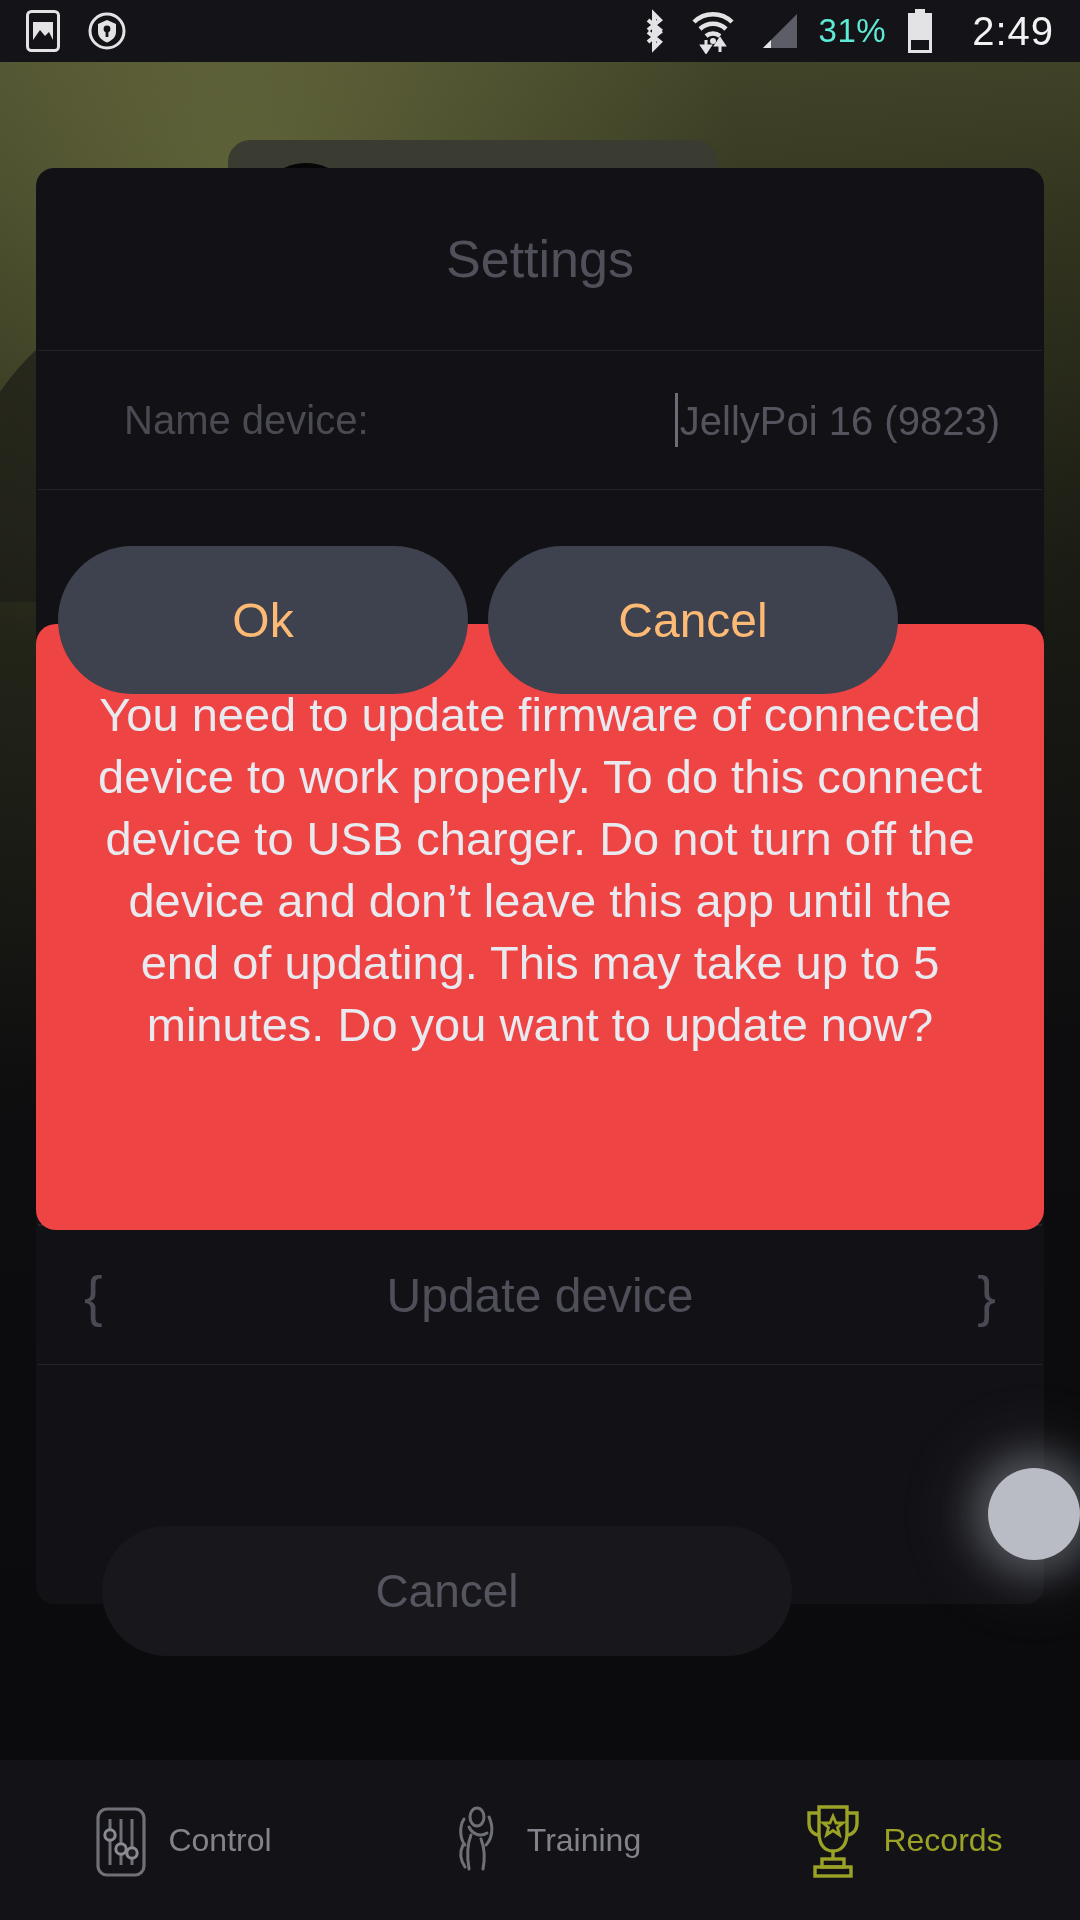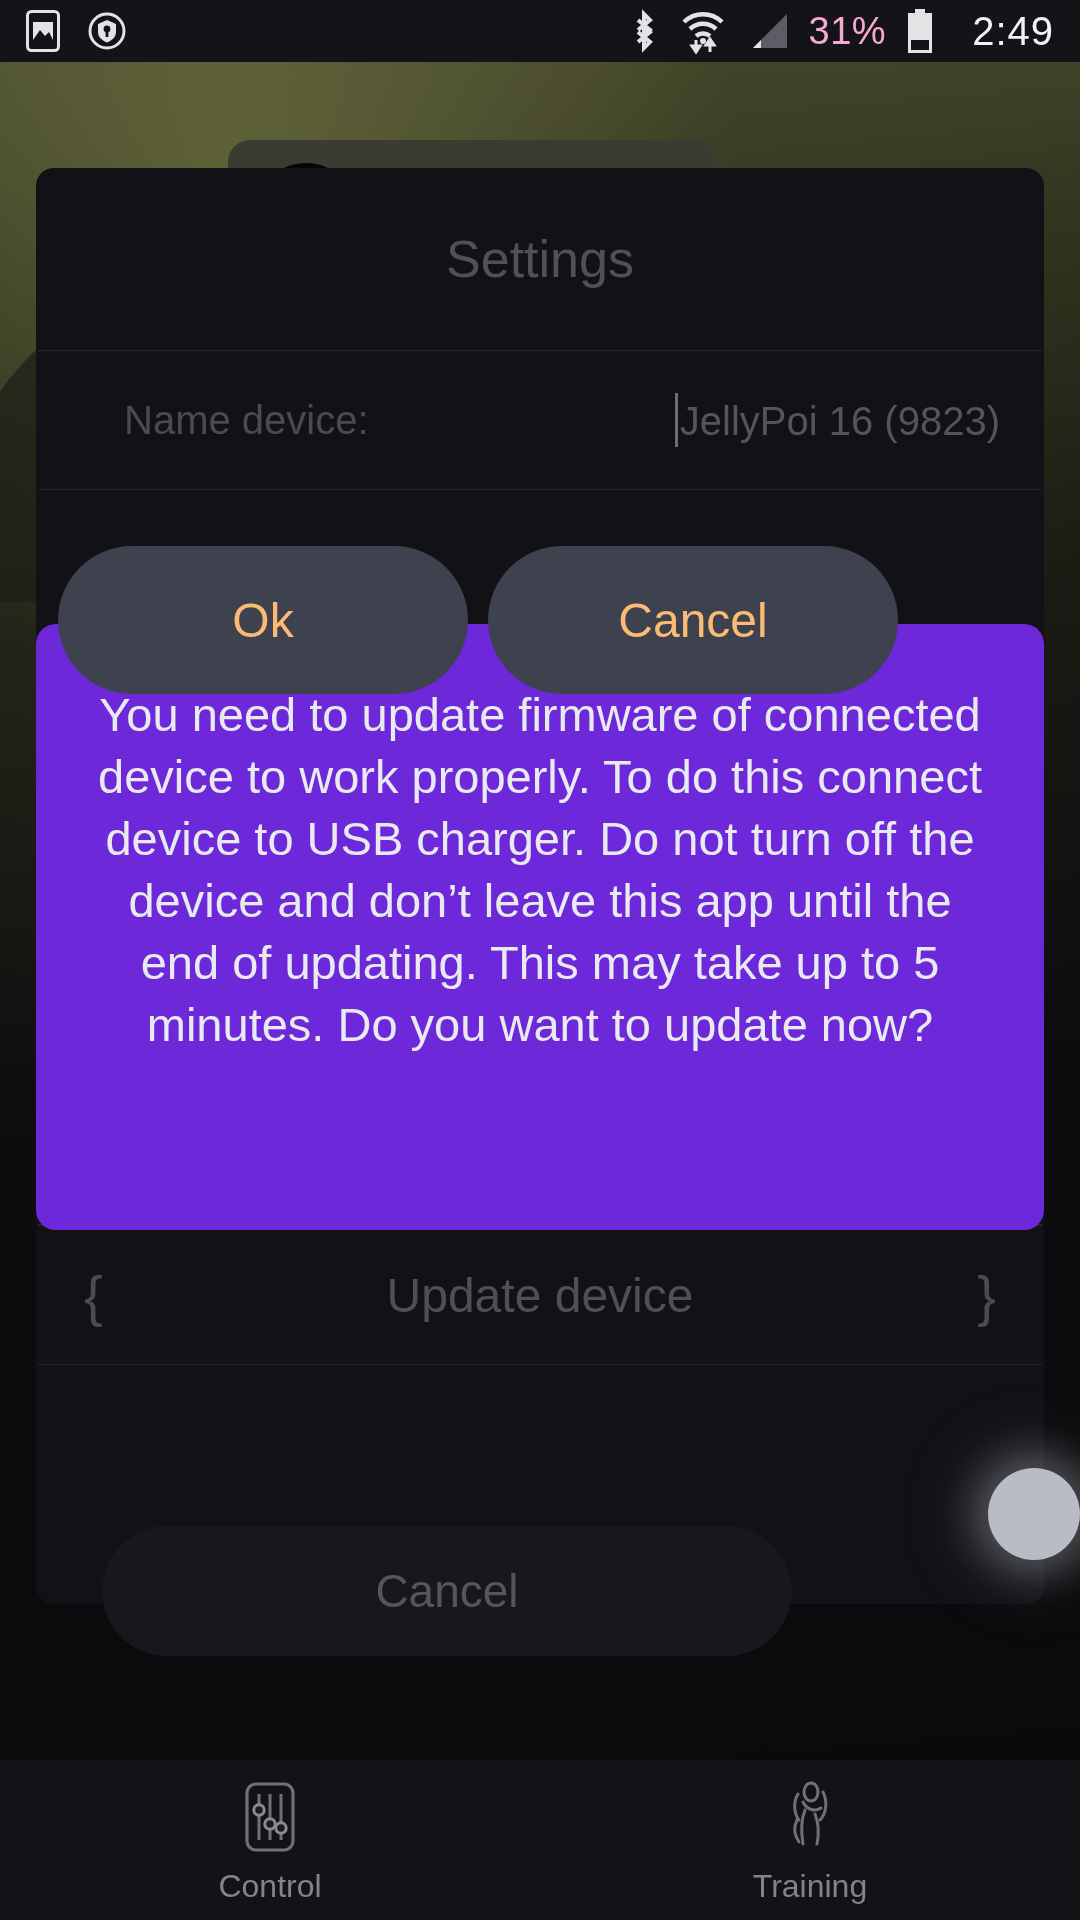--- a/index.html
+++ b/index.html
@@ -13,21 +13,21 @@
 
   
   #statusbar {
     position:absolute; top:0; left:0; width:1080px; height:62px;
     background:#141418; display:flex; align-items:center;
     padding:0 26px; z-index:90;
   }
   .sb-left { display:flex; align-items:center; gap:28px; }
   .sb-right { margin-left:auto; display:flex; align-items:center; gap:20px; }
   .sb-icon { display:flex; align-items:center; justify-content:center; }
-  .sb-text { color:#f9a8d4; font-size:38px; letter-spacing:.5px; }
+  .sb-text { color:#5eead4; font-size:33px; letter-spacing:.5px; }
   .sb-clock { color:#f2f2f4; font-size:40px; letter-spacing:1px; margin-left:18px; }
 
   
   #wallpaper {
     position:absolute; inset:62px 0 0 0;
     background:
       radial-gradient(circle at 22% 6%, rgba(120,125,70,.55) 0%, rgba(60,62,38,.25) 26%, rgba(0,0,0,0) 48%),
       linear-gradient(175deg,#4a4c2e 0%, #33351f 12%, #1b1c14 30%, #0d0d0f 55%, #0a0a0c 100%);
   }
   #wall-hill {
@@ -102,21 +102,21 @@
   
   #glow-orb {
     position:absolute; left:988px; top:1468px; width:92px; height:92px;
     border-radius:50%; background:#b9bcc4; z-index:11;
     box-shadow:0 0 34px 16px rgba(185,190,200,.30), 0 0 70px 26px rgba(150,155,170,.14);
   }
 
   
   #modal {
     position:absolute; left:36px; top:624px; width:1008px; height:606px;
-    background:#6d28d9; border-radius:20px; z-index:40;
+    background:#ef4444; border-radius:20px; z-index:40;
   }
   #modal-message {
     padding:60px 52px 0 52px;
     color:#e8eaf0; font-size:47px; line-height:62px;
     text-align:center; font-weight:400;
   }
   #modal-buttons {
     position:absolute; left:0; top:546px; width:1008px;
     display:flex; z-index:45; padding:0 58px; gap:20px;
   }
@@ -125,21 +125,21 @@
     display:flex; align-items:center; justify-content:center;
     color:#fdba74; font-size:48px;
   }
 
   
   #bottomnav {
     position:absolute; left:0; bottom:0; width:1080px; height:160px;
     background:#131317; display:flex; z-index:60;
   }
   .navitem {
-    flex:1; display:flex; flex-direction:column;
+    flex:1; display:flex; flex-direction:row;
     align-items:center; justify-content:center; gap:14px;
   }
   .navlabel { font-size:32px; color:#83838c; }
   .navitem.active .navlabel { color:#9aa326; }
   .navicon { height:78px; display:flex; align-items:flex-end; }
 </style>
 </head>
 <body>
 
 <div id="screen">
@@ -276,15 +276,29 @@
           <path d="M25 14 C20 22 21 34 26 40" fill="none" stroke="#6f7078" stroke-width="3" stroke-linecap="round"></path>
           <path d="M50 12 C55 22 53 34 47 40" fill="none" stroke="#6f7078" stroke-width="3" stroke-linecap="round"></path>
           <path d="M30 22 C34 30 42 32 48 28" fill="none" stroke="#6f7078" stroke-width="3" stroke-linecap="round"></path>
           <path d="M32 30 C28 40 28 52 30 64" fill="none" stroke="#6f7078" stroke-width="3" stroke-linecap="round"></path>
           <path d="M42 34 C46 44 46 54 44 64" fill="none" stroke="#6f7078" stroke-width="3" stroke-linecap="round"></path>
           <path d="M24 40 C20 48 22 56 26 62" fill="none" stroke="#6f7078" stroke-width="3" stroke-linecap="round"></path>
         </svg>
       </span>
       <span class="navlabel">Training</span>
     </div>
+    <div class="navitem active">
+      <span class="navicon">
+        <svg width="72" height="76" viewBox="0 0 72 76">
+          <path d="M22 4 H50 V30 C50 42 44 48 36 48 C28 48 22 42 22 30 Z" fill="none" stroke="#9aa326" stroke-width="3.4"></path>
+          <path d="M22 10 H12 V20 C12 28 17 32 23 32" fill="none" stroke="#9aa326" stroke-width="3.4"></path>
+          <path d="M50 10 H60 V20 C60 28 55 32 49 32" fill="none" stroke="#9aa326" stroke-width="3.4"></path>
+          <path d="M36 13 L39 20 H46 L40.5 24.5 L42.5 32 L36 27.5 L29.5 32 L31.5 24.5 L26 20 H33 Z" fill="none" stroke="#9aa326" stroke-width="2.8"></path>
+          <line x1="36" y1="48" x2="36" y2="56" stroke="#9aa326" stroke-width="3.4"></line>
+          <rect x="25" y="56" width="22" height="8" fill="none" stroke="#9aa326" stroke-width="3.4"></rect>
+          <rect x="18" y="64" width="36" height="9" fill="none" stroke="#9aa326" stroke-width="3.4"></rect>
+        </svg>
+      </span>
+      <span class="navlabel">Records</span>
+    </div>
   </div>
 
 </div>
 
 </body></html>

